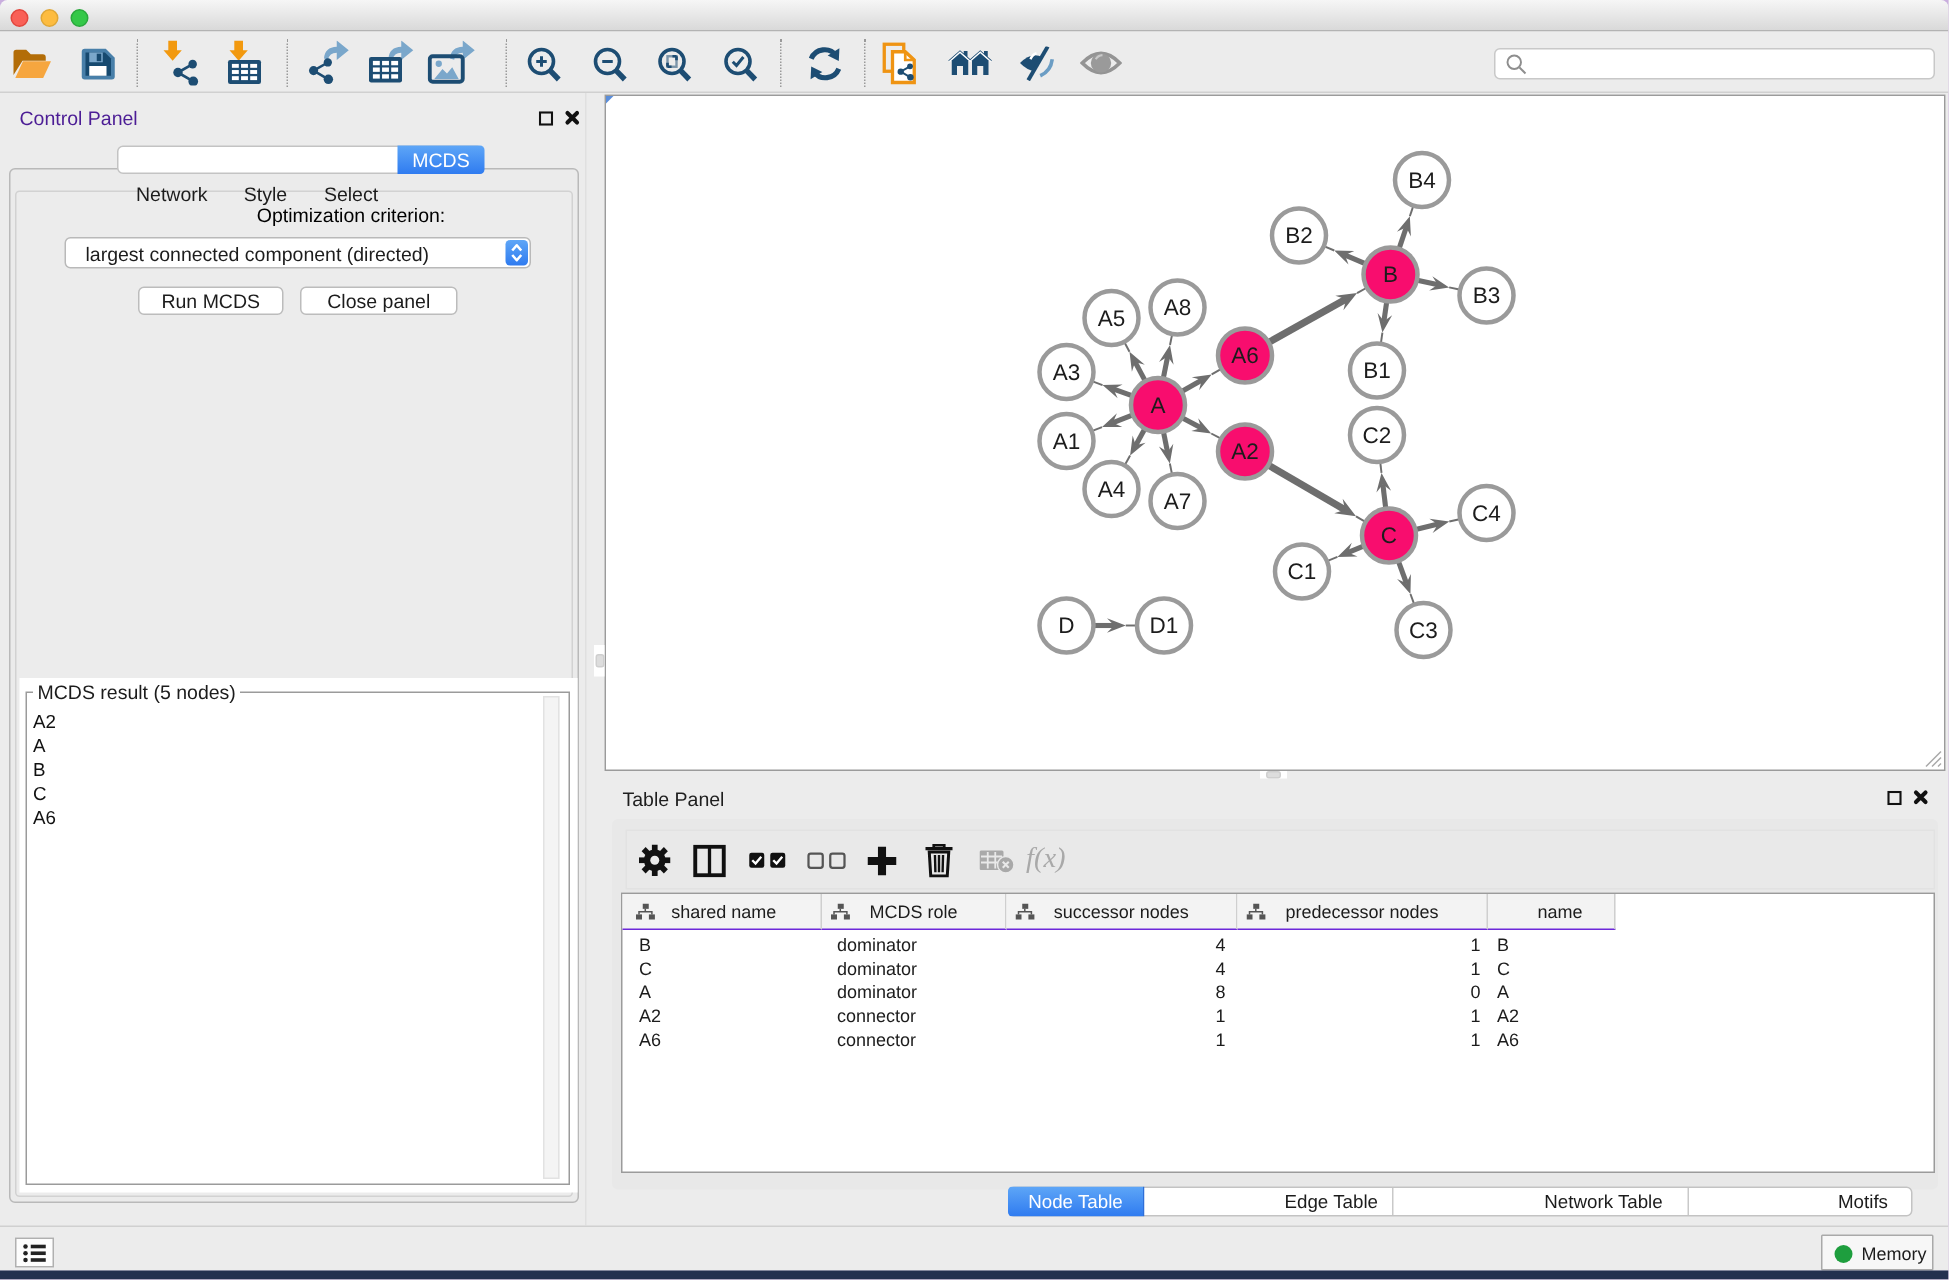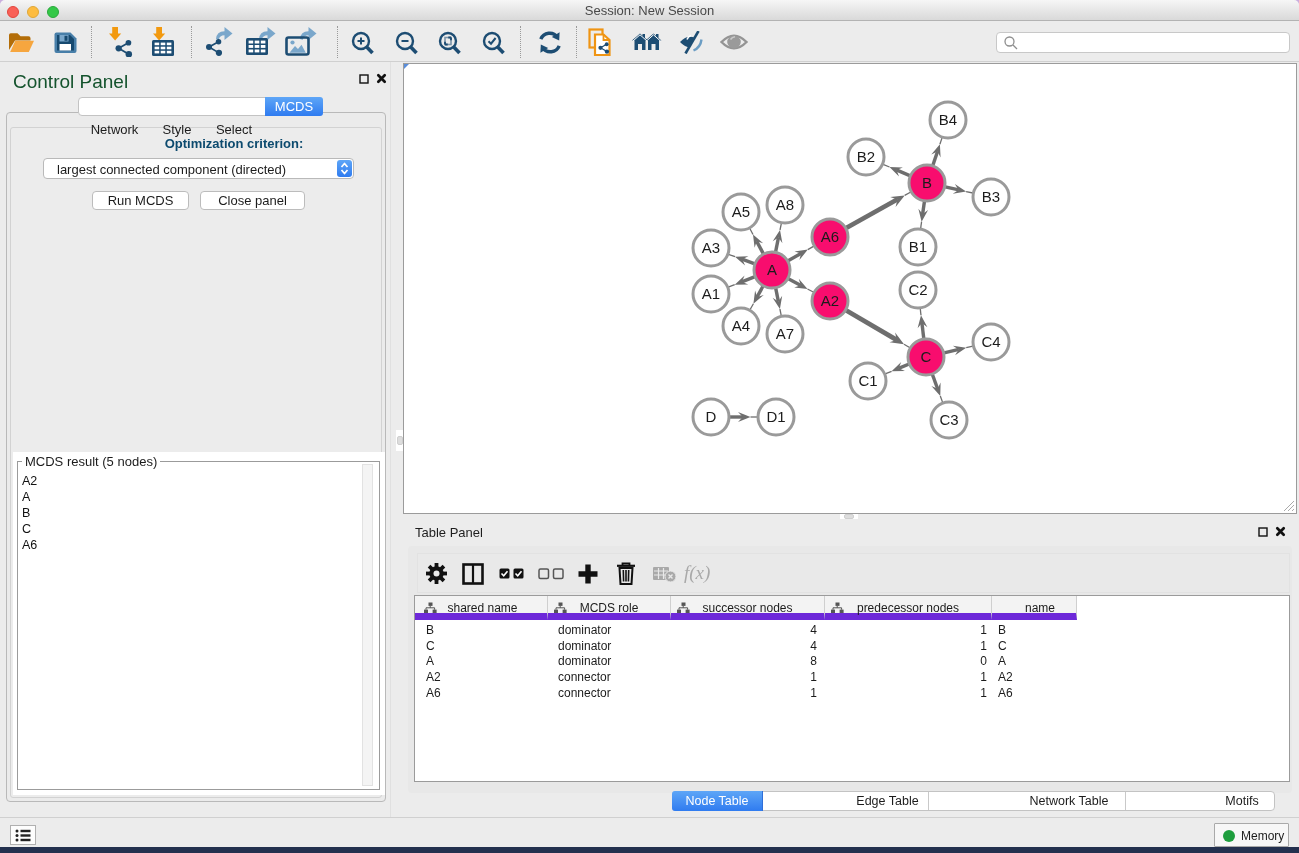--- a/index.html
+++ b/index.html
@@ -7,64 +7,63 @@
 
 #win { position:absolute; left:0; top:1px; width:1299px; height:846px; background:#ececec; border-radius:5px 5px 0 0; }
 #titlebar { position:absolute; left:0; top:0; width:1299px; height:21px; background:linear-gradient(#f6f6f6,#d9d9d9); border-bottom:1px solid #b3b3b3; border-radius:5px 5px 0 0; }
 #titlebar .title { position:absolute; left:0; right:0; top:3px; text-align:center; font-size:13px; color:#494949; }
 .tl { position:absolute; top:6px; width:12px; height:12px; border-radius:50%; }
 #toolbar { position:absolute; left:0; top:22px; width:1299px; height:40px; background:#ececec; border-bottom:1px solid #d0d0d0; }
 .sep { position:absolute; top:4px; height:32px; width:0; border-left:1px dotted #9a9a9a; }
 .ticon { position:absolute; top:0; }
 #searchbox { position:absolute; left:996px; top:10px; width:294px; height:21px; background:#fff; border:1px solid #c8c8c8; border-radius:4px; }
 
-#cp-title { position:absolute; left:13px; top:71px; font-size:19px; color:#14532d; }
+#cp-title { position:absolute; left:13px; top:71px; font-size:13px; color:#4c1d95; }
 .winbtns { position:absolute; top:72px; font-size:12px; color:#111; }
 #cp-outer { position:absolute; left:6px; top:112px; width:380px; height:690px; border:1px solid #b9b9b9; border-radius:4px; background:#ebebeb; }
 #cp-tabs { position:absolute; left:78px; top:97px; width:244px; height:19px; background:#fff; border:1px solid #c3c3c3; border-radius:4px; display:flex; z-index:5; }
 #cp-tabs .tab { flex:none; text-align:center; font-size:13px; color:#1c1c1c; line-height:17px; border-right:1px solid #c9c9c9;margin-top:23px; }
 #cp-tabs .tab.sel { background:linear-gradient(#5ea6f7,#2f7bf0); color:#fff; border-right:none; border-radius:0 3px 3px 0; margin:-1px -1px -1px 0; line-height:19px; }
 #cp-inner { position:absolute; left:10px; top:127px; width:372px; height:671px; border:1px solid #d2d2d2; border-radius:3px; background:#ececec; }
-#opt-label { position:absolute; left:0; width:448px; top:136px; text-align:center; font-size:13px; color:#0c4a6e;font-weight:bold; }
+#opt-label { position:absolute; left:0; width:448px; top:136px; text-align:center; font-size:13px; color:#000000; }
 #dropdown { position:absolute; left:43px; top:158px; width:311px; height:21px; background:#fff; border:1px solid #b9b9b9; border-radius:4px; }
 #dropdown .dtext { position:absolute; left:13px; top:3px; font-size:13px; color:#1c1c1c; }
 #dropdown .stepper { position:absolute; right:1px; top:1px; width:15px; height:17px; background:linear-gradient(#5ea6f7,#2f7bf0); border-radius:3px; }
 .btn { position:absolute; height:19px; background:#fff; border:1px solid #bcbcbc; border-radius:4px; font-size:13px; color:#1c1c1c; text-align:center; line-height:17px; }
 #mcds-box { position:absolute; left:13px; top:452px; width:372px; height:343px; background:#fff; }
 #mcds-fs { position:absolute; left:4px; top:9px; width:363px; height:329px; border:1px solid #9b9b9b; }
 #mcds-legend { position:absolute; left:4px; top:-8px; background:#fff; padding:0 3px; font-size:13px; color:#1c1c1c; }
 #mcds-list { position:absolute; left:4px; top:11px; font-size:12.5px; color:#111; line-height:16px; }
 #mcds-sb { position:absolute; right:6px; top:2px; width:11px; height:322px; background:#f4f4f4; border:1px solid #e2e2e2; }
 
 #gwin { position:absolute; left:403px; top:63px; width:894px; height:451px; background:#fff; border:1px solid #9b9b9b; }
 #gtitle { position:absolute; left:0; top:0; width:892px; height:21px; background:linear-gradient(#f4f4f4,#d7d7d7); border-bottom:1px solid #b3b3b3; }
 #gtitle .title { position:absolute; left:0; right:0; top:3px; text-align:center; font-size:13px; color:#333; }
 
 #tp-title { position:absolute; left:415px; top:525px; font-size:13px; color:#1e1e1e; }
 #tp-toolbar { position:absolute; left:417px; top:553px; width:873px; height:40px; background:#e9e9e9; border:1px solid #e2e2e2; }
 #tbl { position:absolute; left:414px; top:595px; width:876px; height:187px; background:#fff; border:1px solid #9b9b9b; }
-.th { position:absolute; top:0; height:24px; background:#f3f3f3; border-right:1px solid #cfcfcf; border-bottom:7px solid #6d28d9; font-size:12px; color:#1c1c1c; text-align:center; line-height:24px; }
+.th { position:absolute; top:0; height:24px; background:#f3f3f3; border-right:1px solid #cfcfcf; border-bottom:1px solid #6d28d9; font-size:12px; color:#1c1c1c; text-align:center; line-height:24px; }
 .cell { position:absolute; font-size:12px; color:#1c1c1c; height:16px; line-height:16px; }
 
 #btabs { position:absolute; left:672px; top:791px; height:20px; display:flex; background:#fff; border:1px solid #c3c3c3; border-radius:4px;gap:40px; }
 #btabs .tab { text-align:center; font-size:12.5px; color:#1c1c1c; line-height:19px; border-right:1px solid #c9c9c9;margin-left:44px; }
 #btabs .tab.sel { background:linear-gradient(#5ea6f7,#2f7bf0); color:#fff; border-radius:3px 0 0 3px; margin:-1px 0 -1px -1px; line-height:21px; border-right:1px solid #2f6fd8; }
 
 #statusbar { position:absolute; left:0; top:817px; width:1299px; height:30px; background:#ececec; border-top:1px solid #d0d0d0; }
 #bstrip { position:absolute; left:0; top:847px; width:1299px; height:6px; background:#23304e; }
 #memory { position:absolute; left:1214px; top:5px; width:75px; height:24px; background:#f7f7f7; border:1px solid #a9a9a9; border-radius:1px; font-size:12px; color:#1c1c1c; }
 #listbtn { position:absolute; left:10px; top:7px; width:26px; height:20px; background:#fdfdfd; border:1px solid #b0b0b0; }
 </style></head>
 <body>
 <div id="win"></div>
 <div id="titlebar">
   <div class="tl" style="left:7px;background:#f96057;border:0.5px solid #e2463d;"></div>
   <div class="tl" style="left:27px;background:#fdbc40;border:0.5px solid #e0a736;"></div>
   <div class="tl" style="left:47px;background:#34c848;border:0.5px solid #2aa83c;"></div>
-  <div class="title">Session: New Session</div>
 </div>
 <div id="toolbar">
   <div class="sep" style="left:91px"></div>
   <div class="sep" style="left:191px"></div>
   <div class="sep" style="left:337px"></div>
   <div class="sep" style="left:520px"></div>
   <div class="sep" style="left:576px"></div>
   <div id="toolicons">
       <svg class="ticon" style="left:7px;top:9px" width="28" height="23" viewBox="0 0 28 23">
         <path d="M2 19 L2 4 Q2 2.2 3.8 2.2 L10.5 2.2 L13.5 5.2 L21.5 5.2 Q23.5 5.2 23.5 7.2 L23.5 9.5 L8 9.5 Z" fill="#b36d08"></path>

